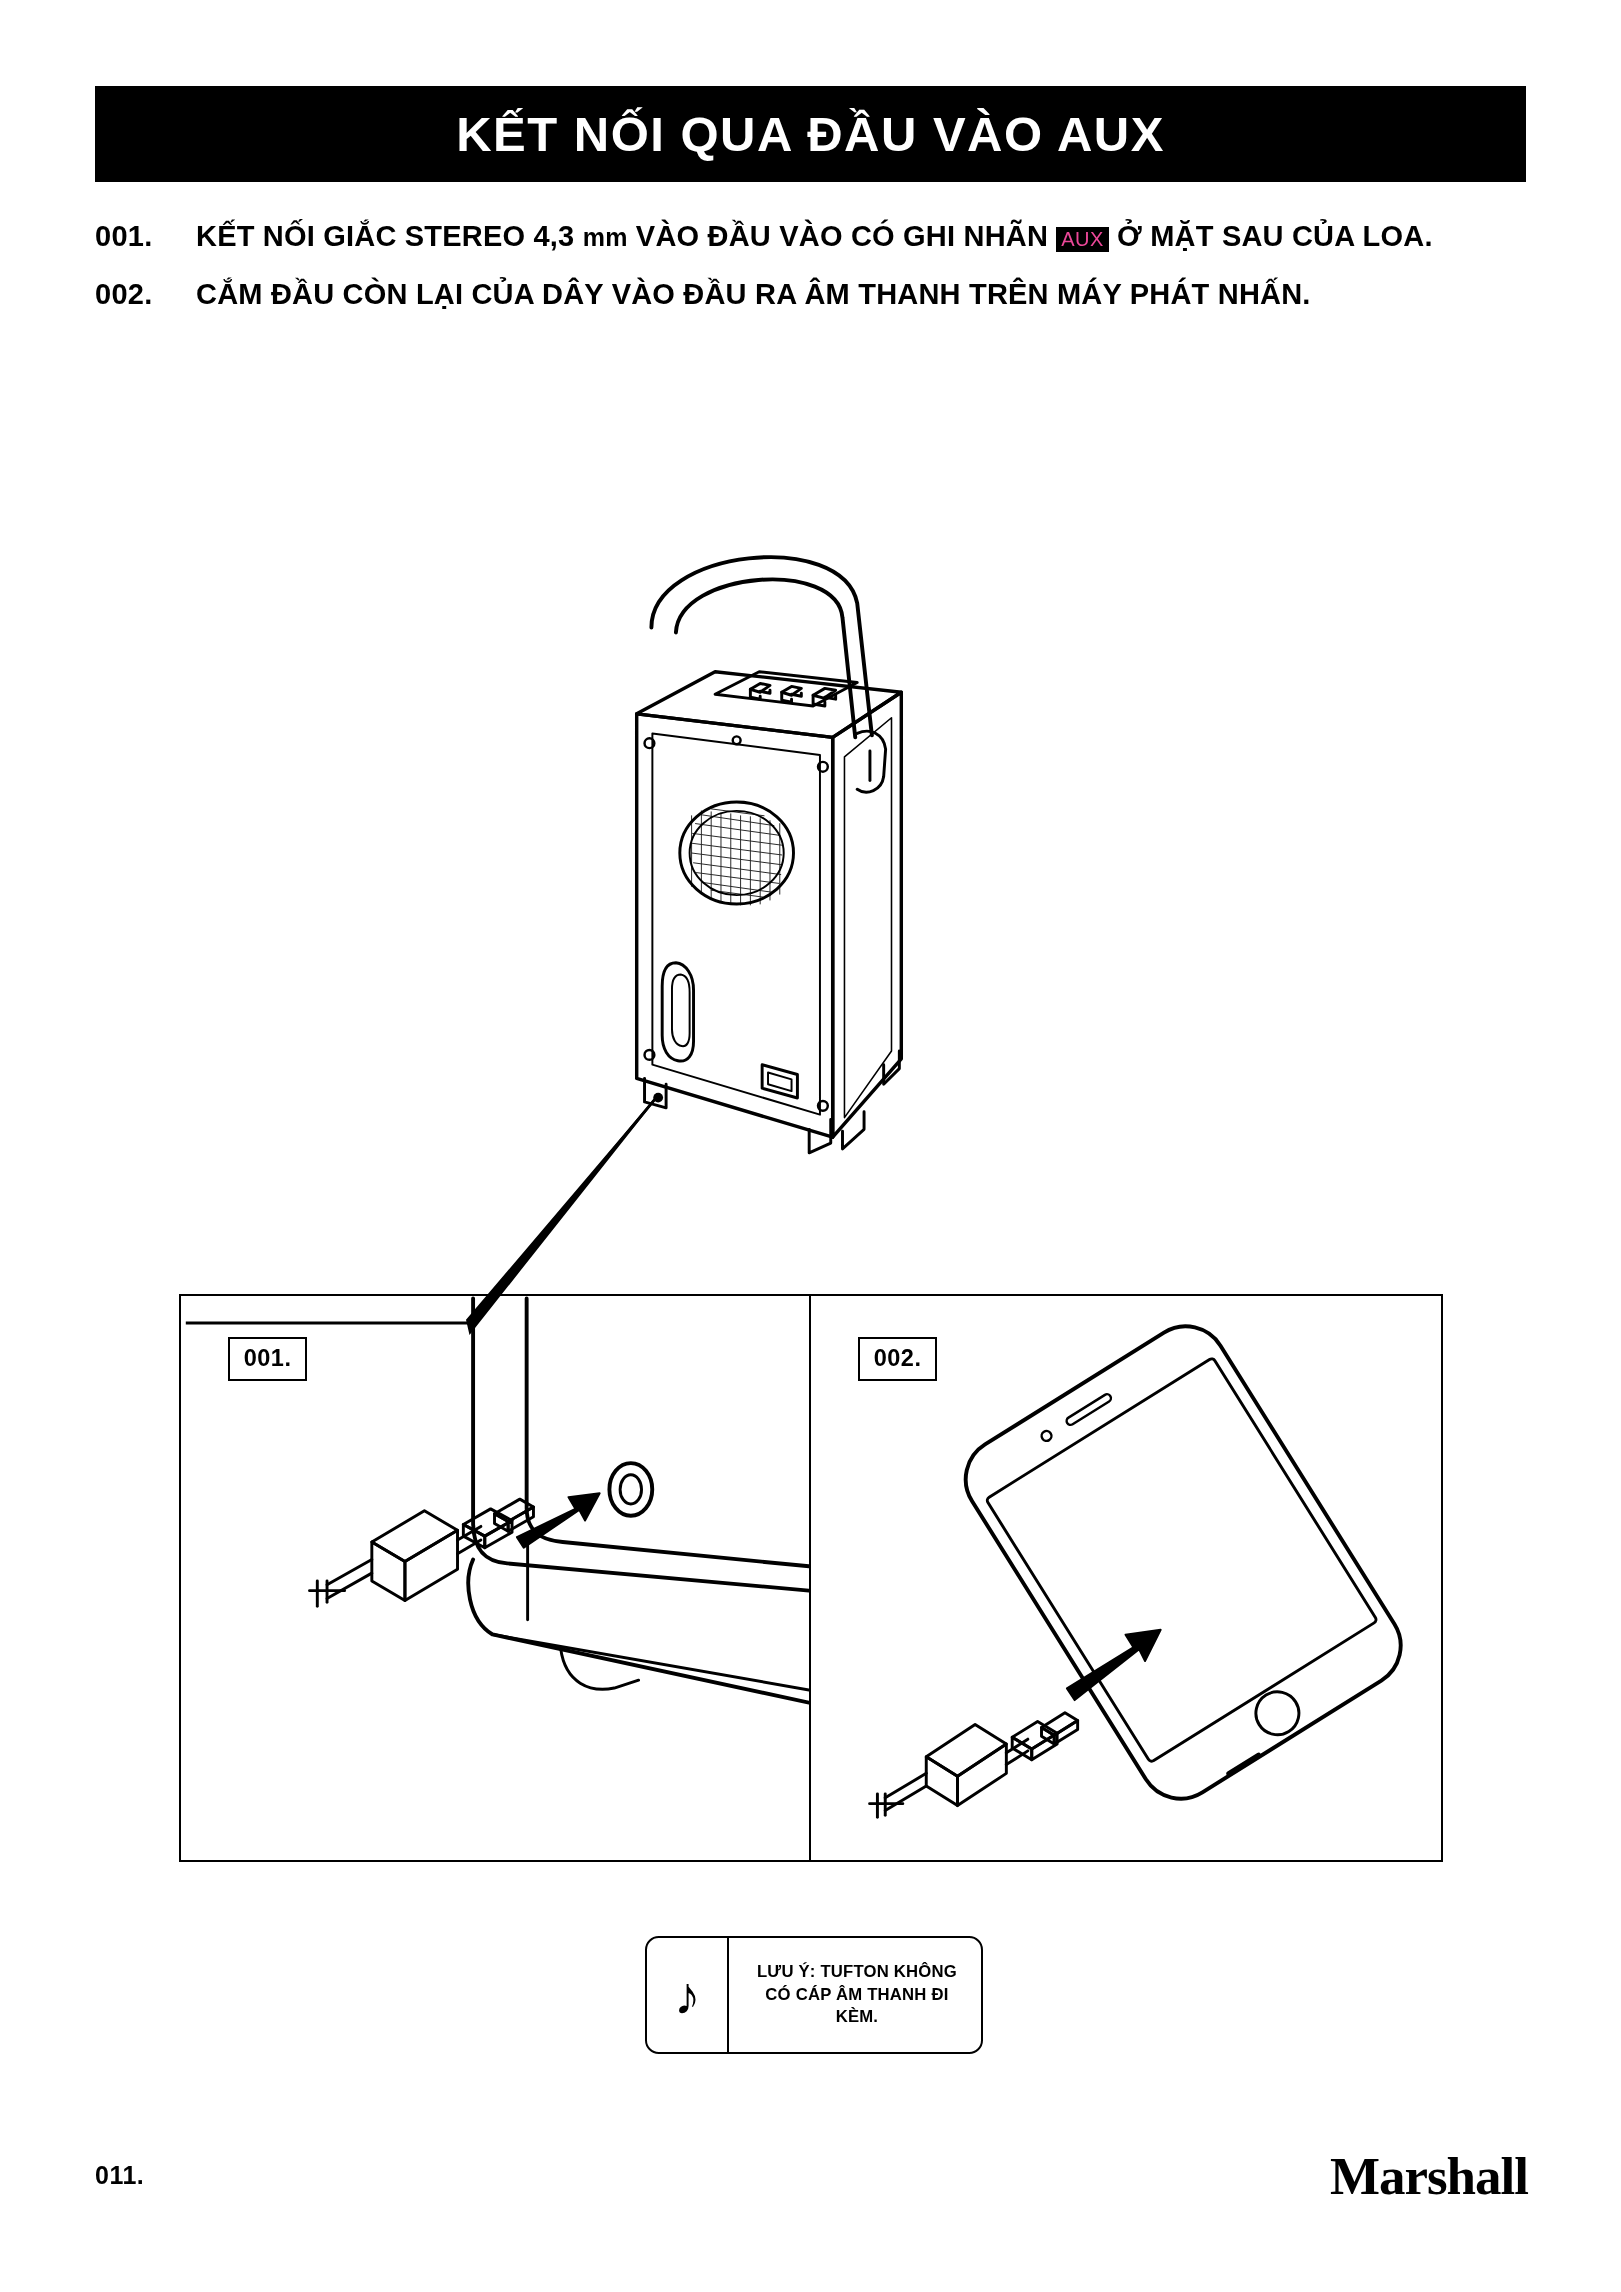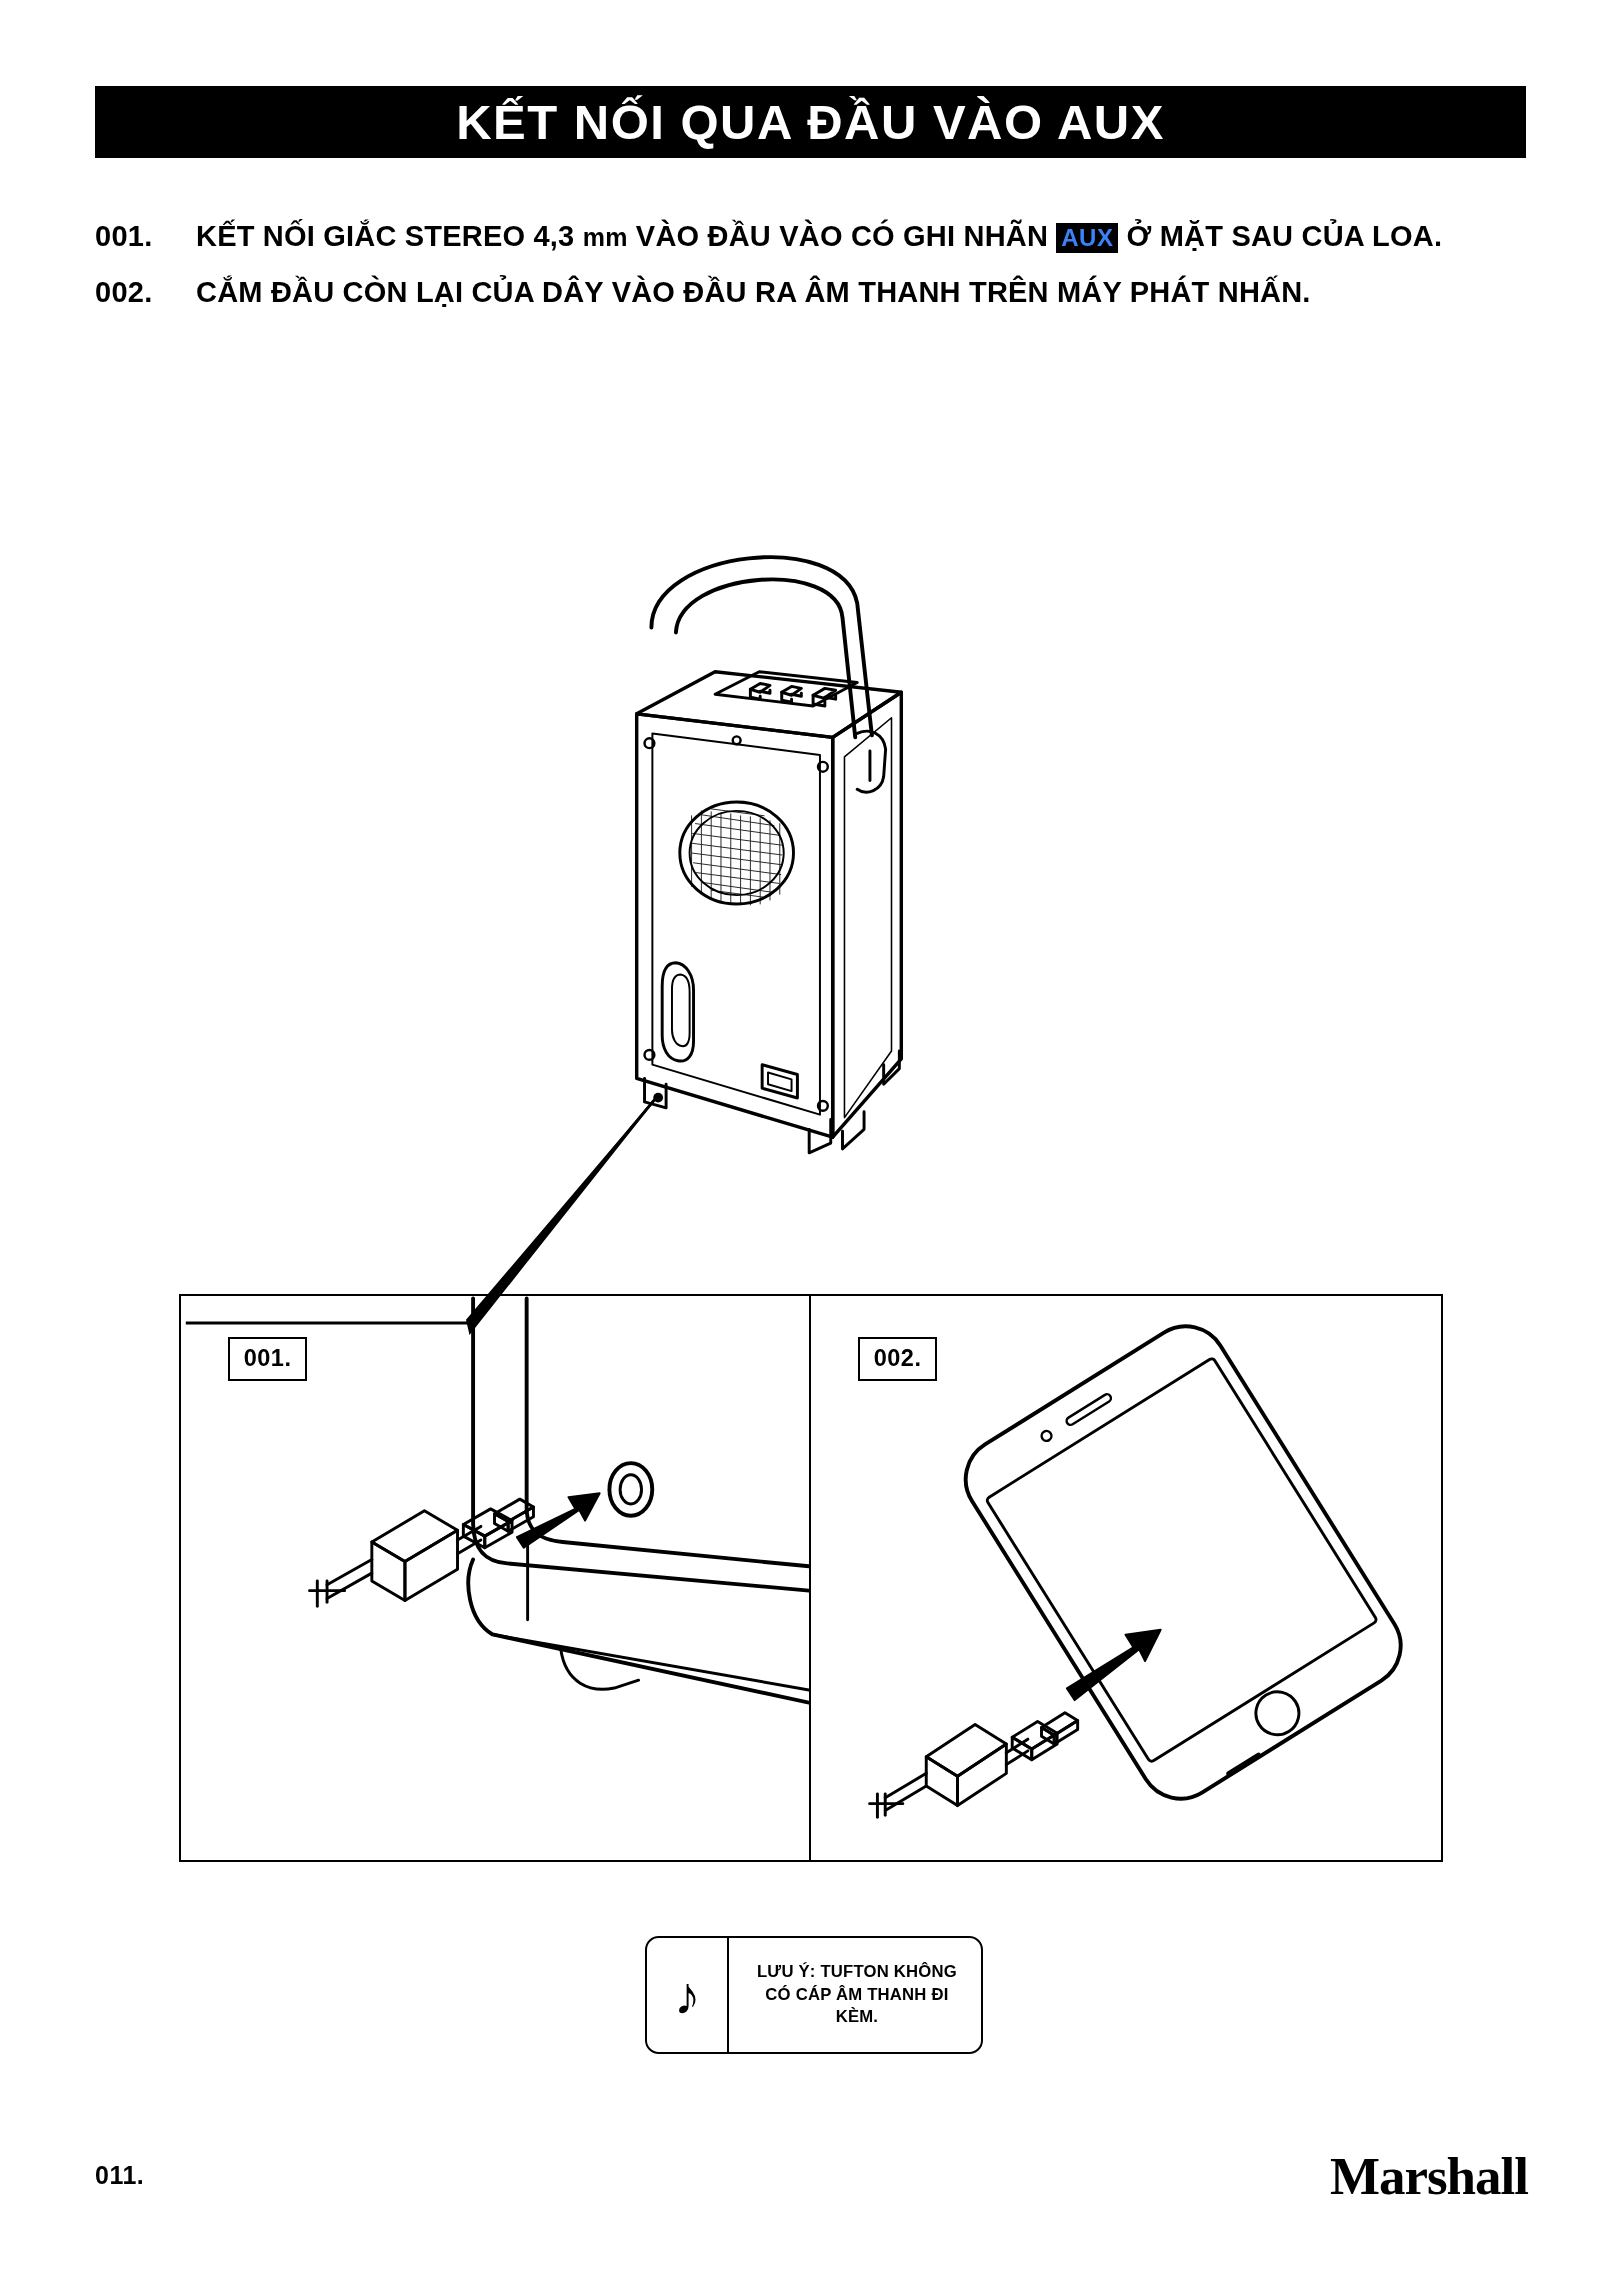--- a/index.html
+++ b/index.html
@@ -21,21 +21,21 @@
     width: 1621px;
     height: 2293px;
   }
 
   
   .title-banner {
     position: absolute;
     left: 95px;
     top: 86px;
     width: 1431px;
-    height: 72px;
+    height: 96px;
     background: #000000;
     display: flex;
     align-items: center;
     justify-content: center;
   }
   .title-banner .title-text {
     color: #ffffff;
     font-size: 49px;
     font-weight: bold;
     letter-spacing: 1.5px;
@@ -67,24 +67,24 @@
     font-size: 29px;
     font-weight: bold;
     line-height: 51px;
     letter-spacing: 0.2px;
   }
   .step-text .sm {
     font-size: 25px;
   }
   .inline-badge {
     background: #000000;
-    color: #3b82f6;
+    color: #ec4899;
     padding: 1px 4.9px 2px 4.9px;
-    font-size: 24px;
-    font-weight: bold;
+    font-size: 20px;
+    font-weight: normal;
     letter-spacing: 0.5px;
   }
 
   
   .speaker-art {
     position: absolute;
     left: 519px;
     top: 510px;
     width: 549px;
     height: 686px;

